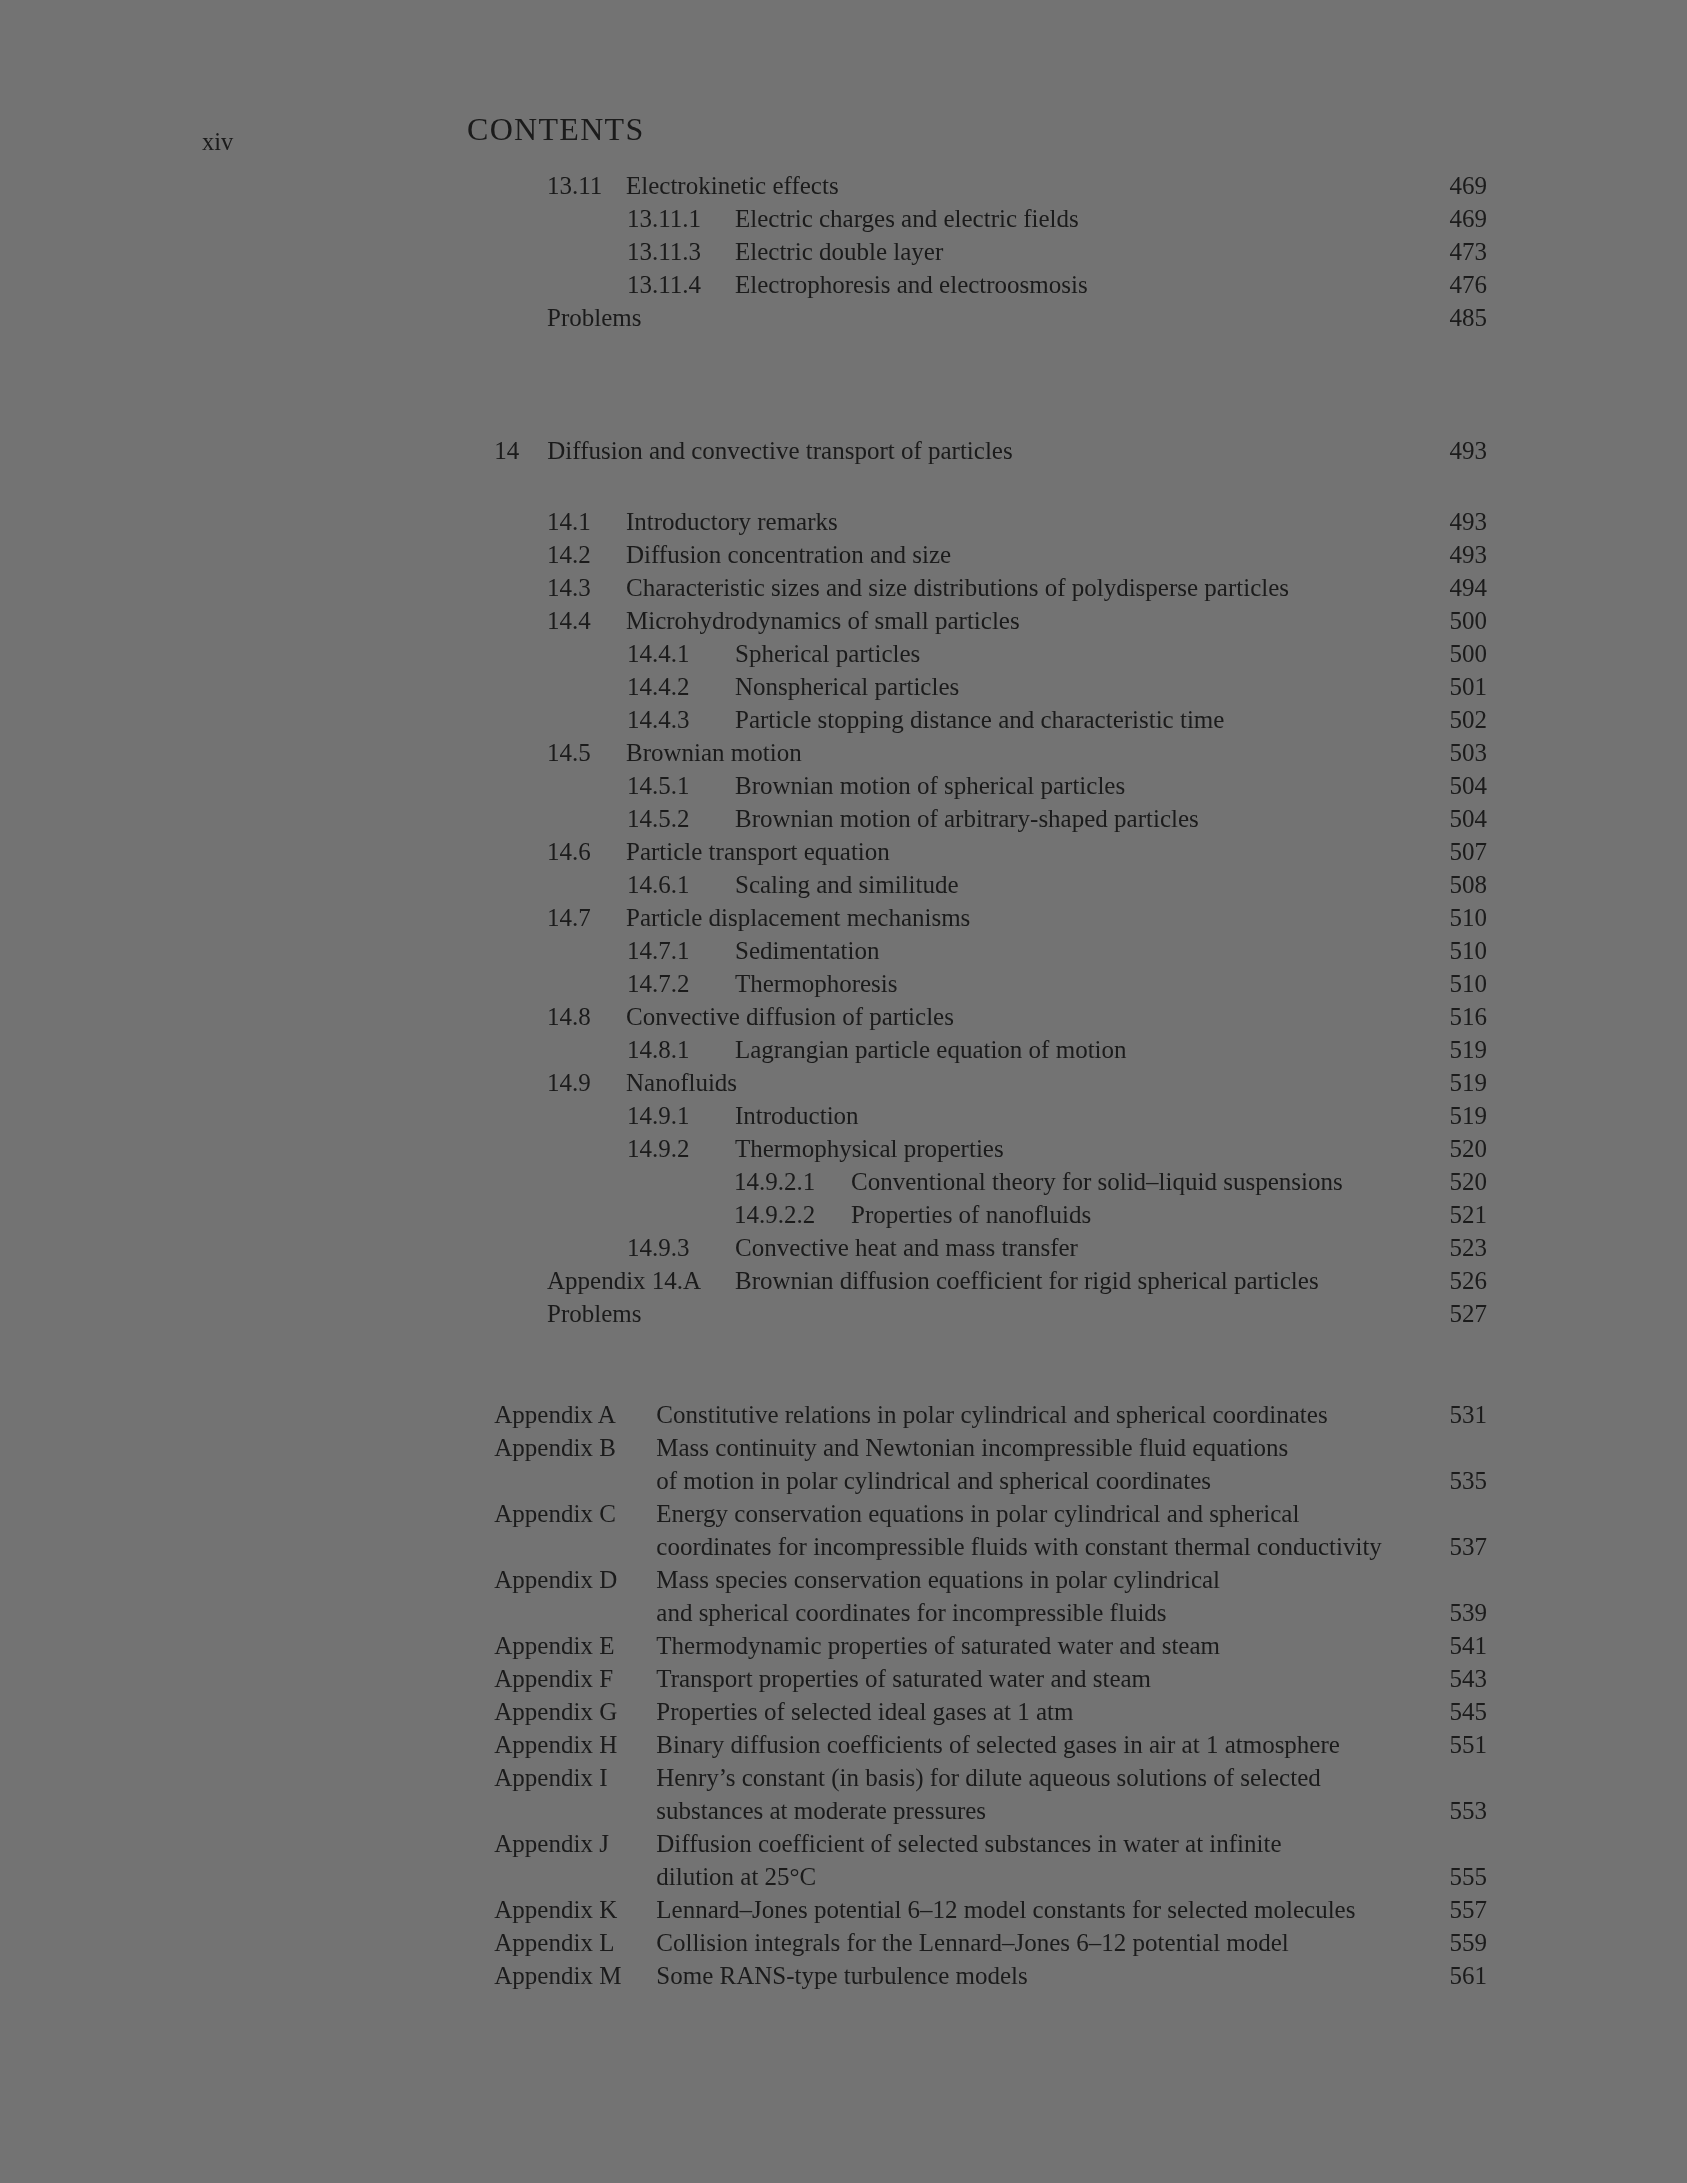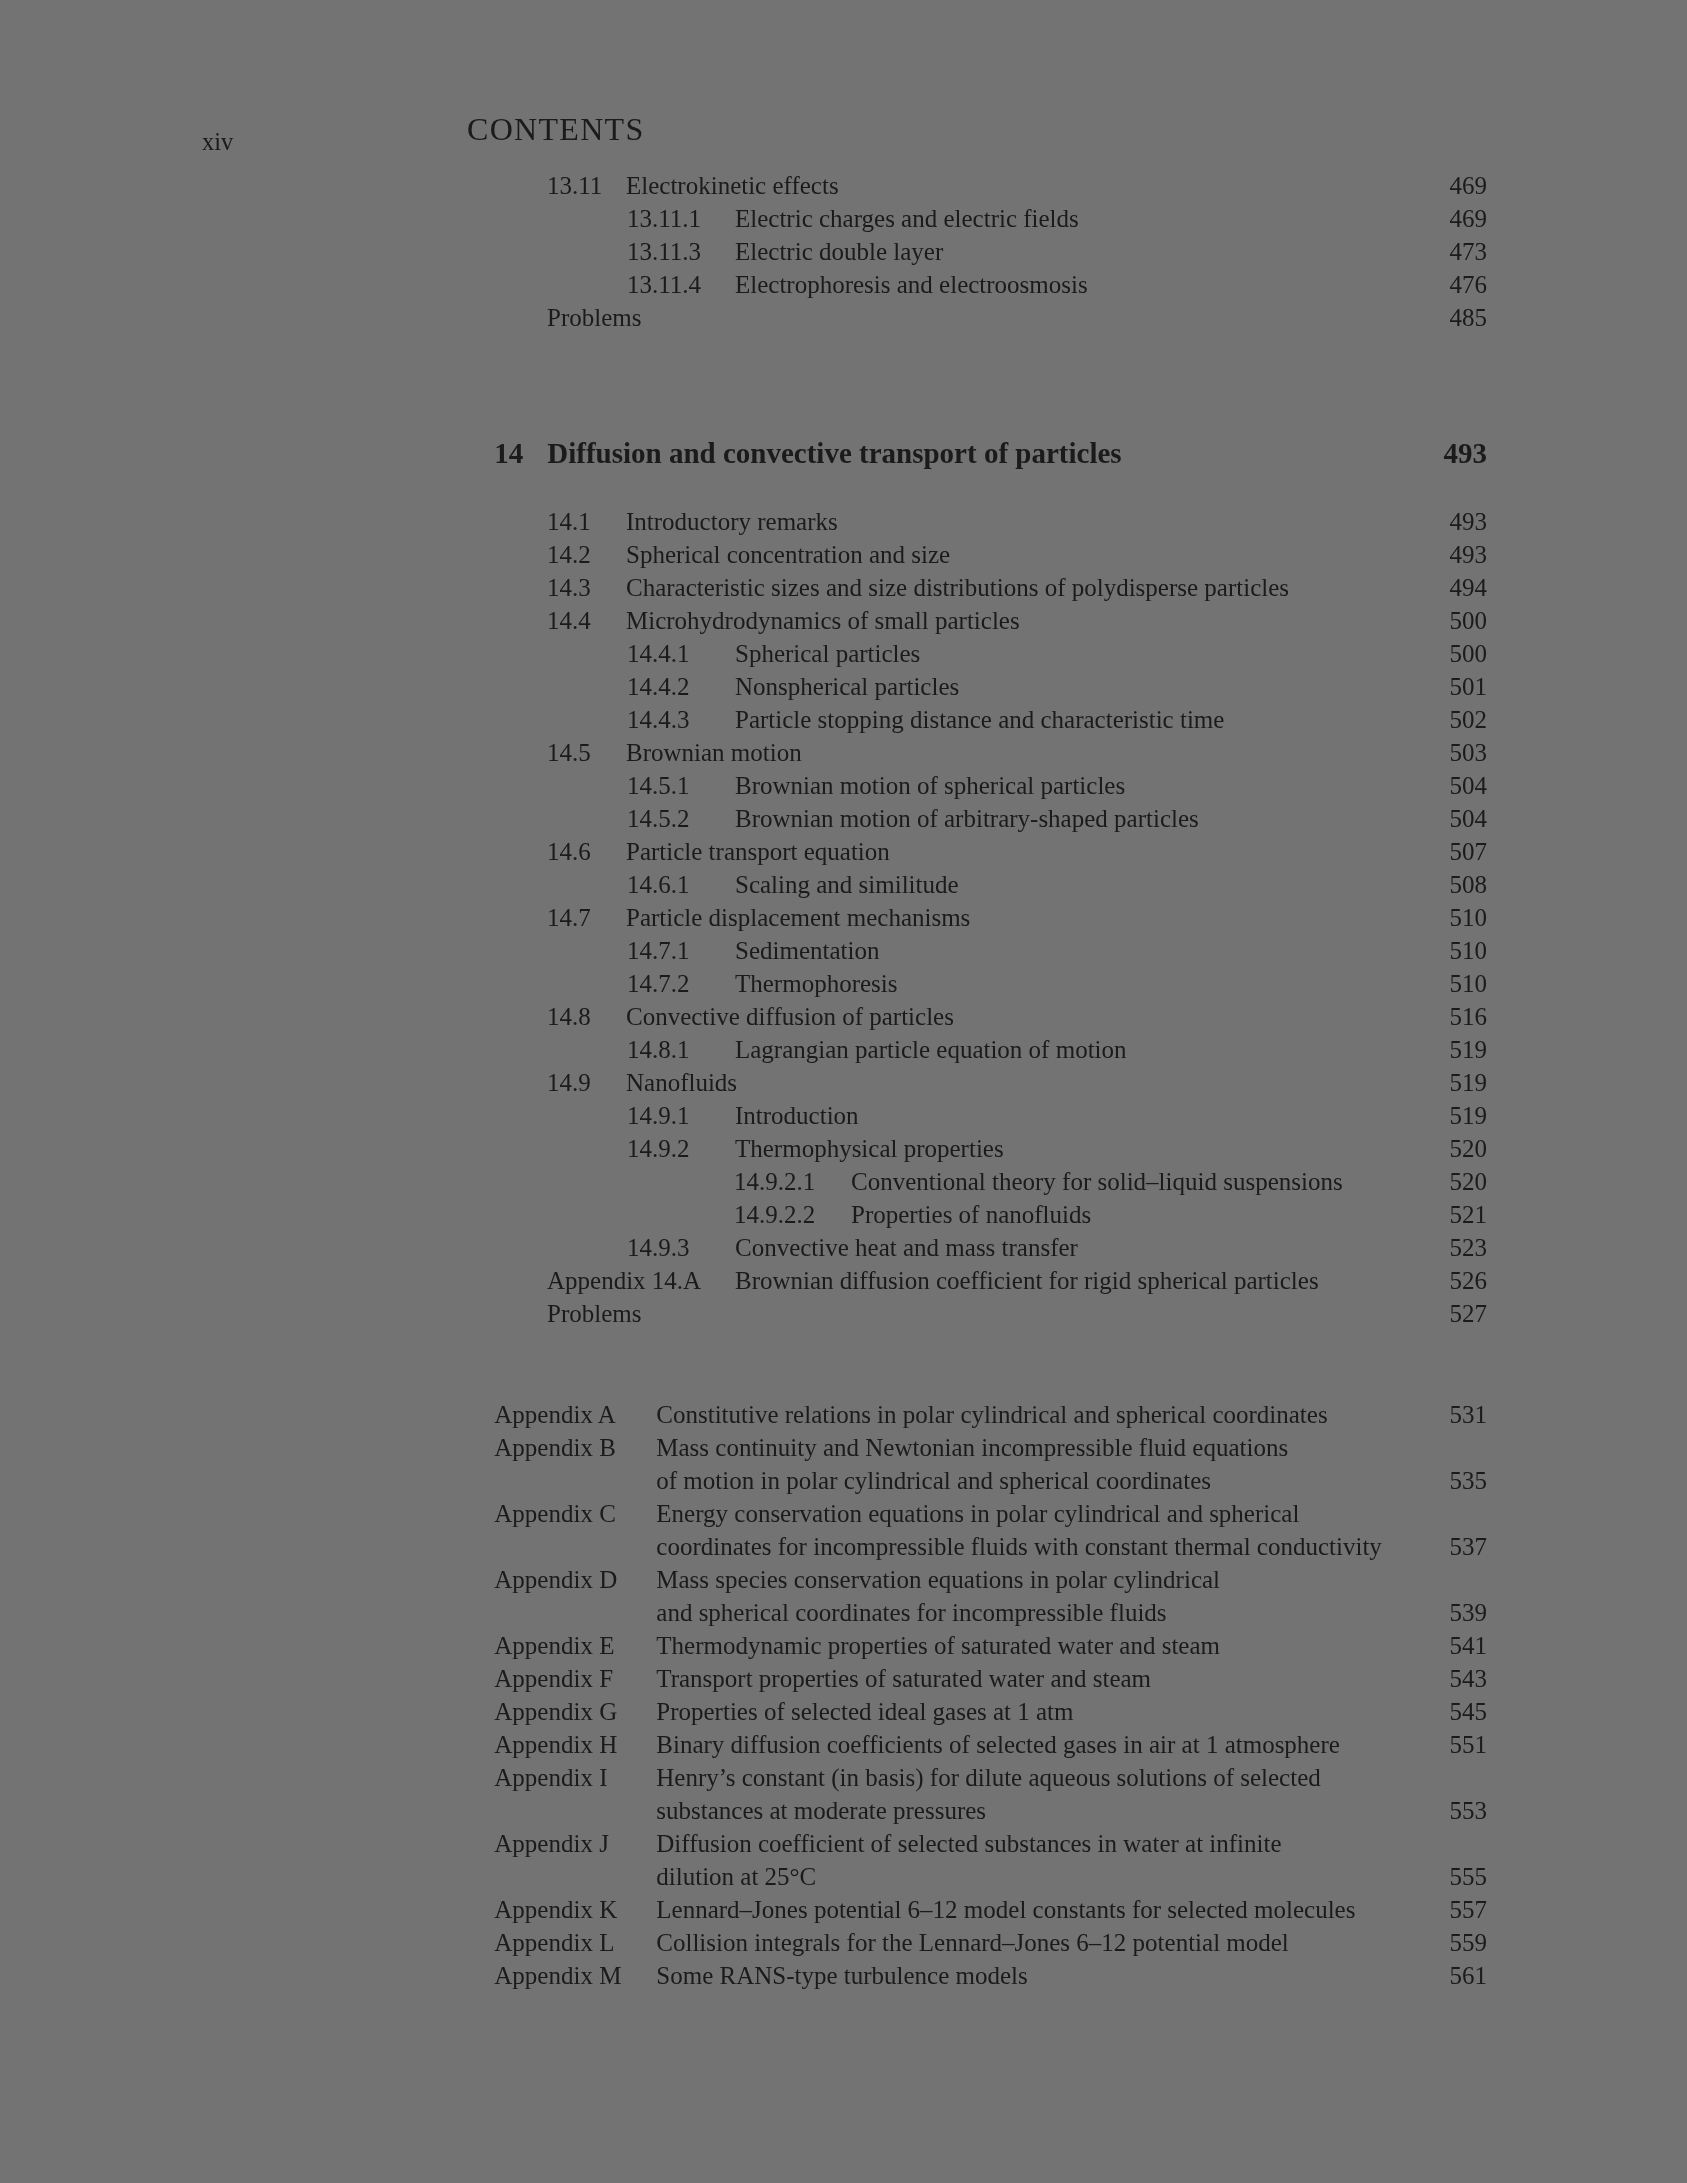--- a/index.html
+++ b/index.html
@@ -33,21 +33,21 @@
   .num{flex:none;}
   .label{flex:0 1 auto;}
   .pg{margin-left:auto;padding-left:16px;flex:none;}
   .lv-s1   .num{margin-left:56px;width:79px;}
   .lv-s2   .num{margin-left:136px;width:108px;}
   .lv-s3   .num{margin-left:243px;width:117px;}
   .lv-a14  .num{margin-left:56px;width:188px;}
   .lv-label.row .num{margin-left:56px;width:0;}
   .lv-app  .num{margin-left:3.3px;width:162px;}
   .chapter-row{
-    font-weight:bold;font-size:29px;height:37px;
+    font-weight:normal;font-size:25px;height:37px;
   }
   .chapter-row .num{margin-left:3.3px;width:53px;}
 </style>
 </head>
 <body>
 
 <div class="page">
 
   <div class="folio">xiv</div>
 
@@ -90,21 +90,21 @@
   </div>
 
   <div id="b-sec14" class="toc-block">
       <div class="row lv-s1">
         <span class="num">14.1</span>
         <span class="label">Introductory remarks</span>
         <span class="pg">493</span>
       </div>
       <div class="row lv-s1">
         <span class="num">14.2</span>
-        <span class="label">Spherical concentration and size</span>
+        <span class="label">Diffusion concentration and size</span>
         <span class="pg">493</span>
       </div>
       <div class="row lv-s1">
         <span class="num">14.3</span>
         <span class="label">Characteristic sizes and size distributions of polydisperse particles</span>
         <span class="pg">494</span>
       </div>
       <div class="row lv-s1">
         <span class="num">14.4</span>
         <span class="label">Microhydrodynamics of small particles</span>

